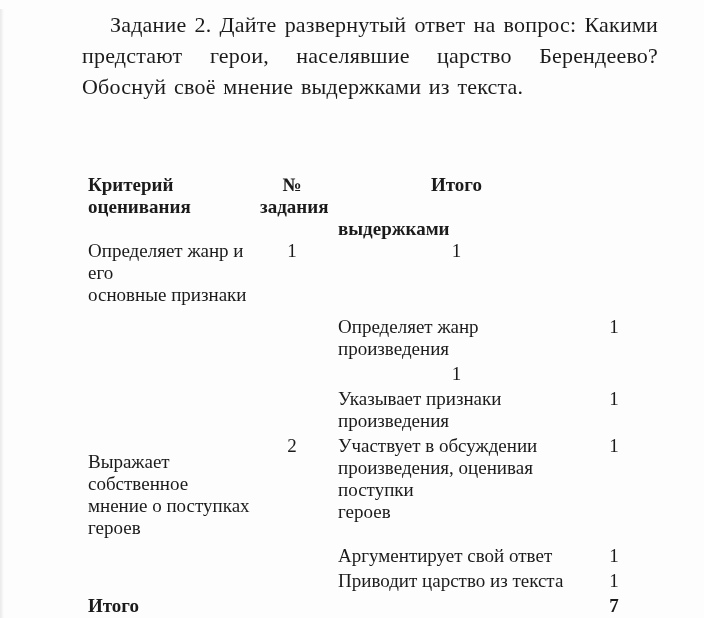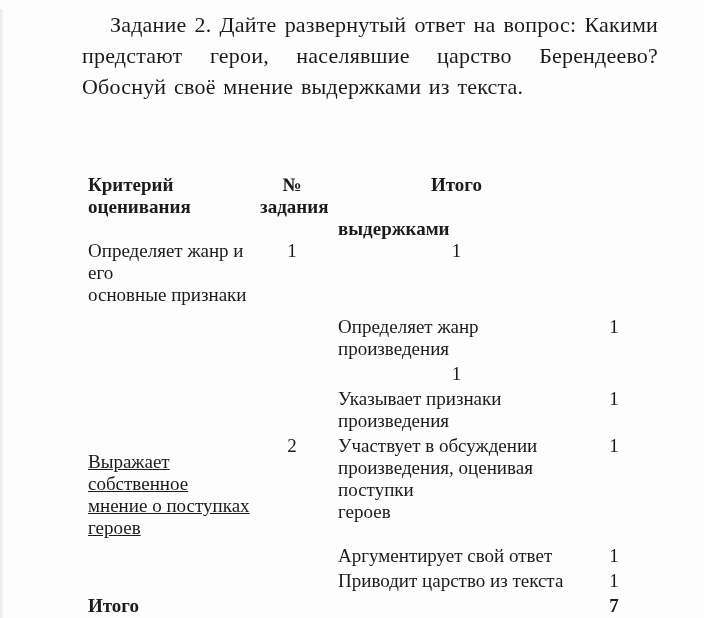--- a/index.html
+++ b/index.html
@@ -43,21 +43,21 @@
   }
   .c1 { white-space: pre-line; }
   .c2 { text-align: center; white-space: pre-line; }
   .c3 { padding-left: 14px; white-space: pre-line; }
   .c4 { text-align: center; }
   .bold { font-weight: bold; }
   .row.sub .c3 { padding-top: 0px; }
   .gap-a { height: 10px; }
   .gap-b { height: 6px; }
   .desc-row { margin-bottom: 3px; }
-  .offset-1line { padding-top: 16px; text-decoration: underline; }
+  .offset-1line { padding-top: 16px; }
 </style>
 </head>
 <body>
 
 <div class="page">
 
   <p class="task">Задание 2. Дайте развернутый ответ на вопрос: Какими предстают герои, населявшие царство Берендеево? Обоснуй своё мнение выдержками из текста.</p>
 
   <div class="table">
 

